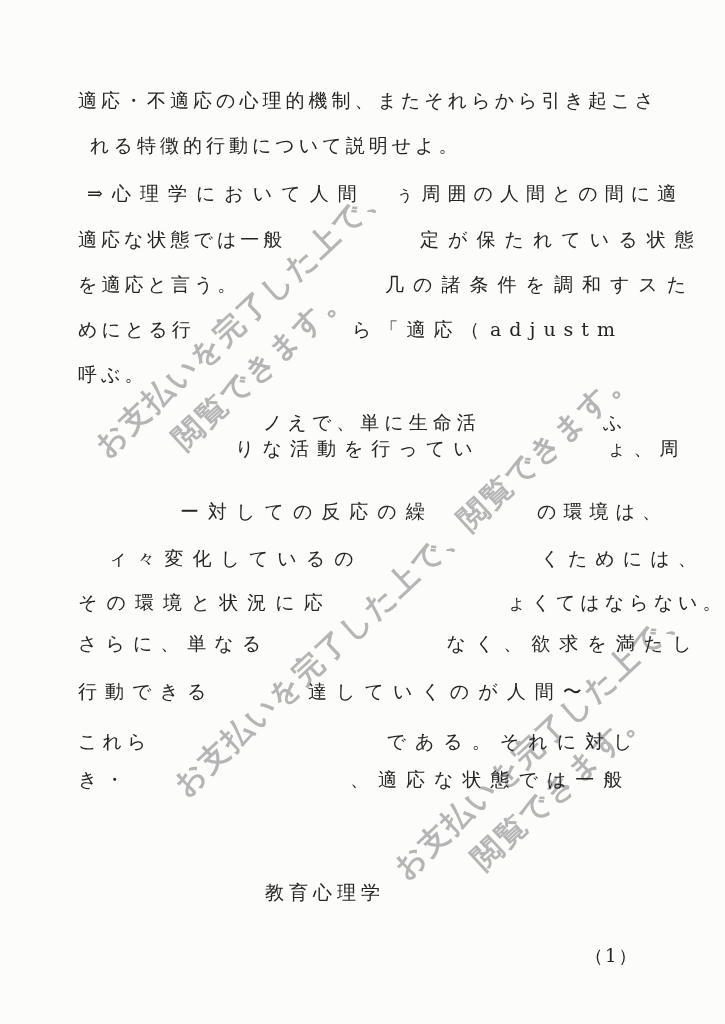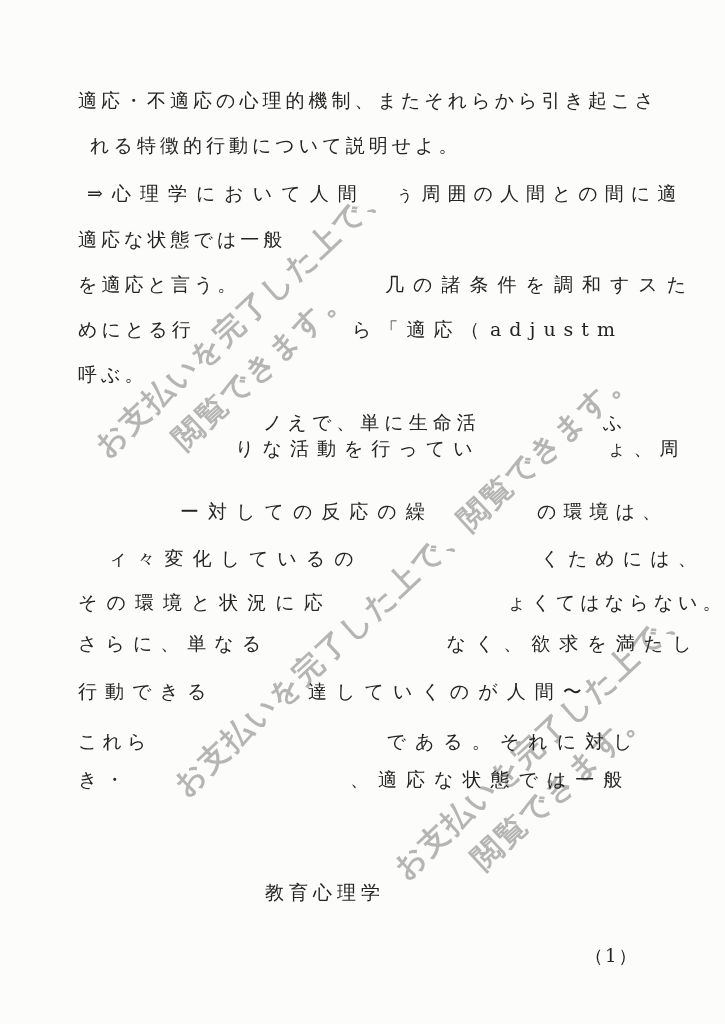--- a/index.html
+++ b/index.html
@@ -64,20 +64,21 @@
       </div>
       <div class="tline" style="top: 133px;">
         <span class="seg sp-n" style="left: 78px; margin-left: 12px;">れる特徴的行動について説明せよ。</span>
       </div>
       <div class="tline" style="top: 181px;">
         <span class="seg sp-w" style="left: 87px;">⇒心理学において人間</span>
         <span class="seg sp-m" style="left: 395px;">ぅ周囲の人間との間に適</span>
       </div>
       <div class="tline" style="top: 227px;">
         <span class="seg sp-n" style="left: 78px;">適応な状態では一般</span>
+        <span class="seg sp-w" style="left: 420px;">定が保たれている状態</span>
       </div>
       <div class="tline" style="top: 272px;">
         <span class="seg sp-n" style="left: 78px;">を適応と言う。</span>
         <span class="seg sp-w" style="left: 385px;">几の諸条件を調和すスた</span>
       </div>
       <div class="tline" style="top: 317px; padding-left: 15px;">
         <span class="seg sp-n" style="left: 78px;">めにとる行</span>
         <span class="seg sp-w2" style="left: 352px;">ら「適応（</span>
         <span class="seg sp-l" style="left: 490px;">adjustm</span>
       </div>

